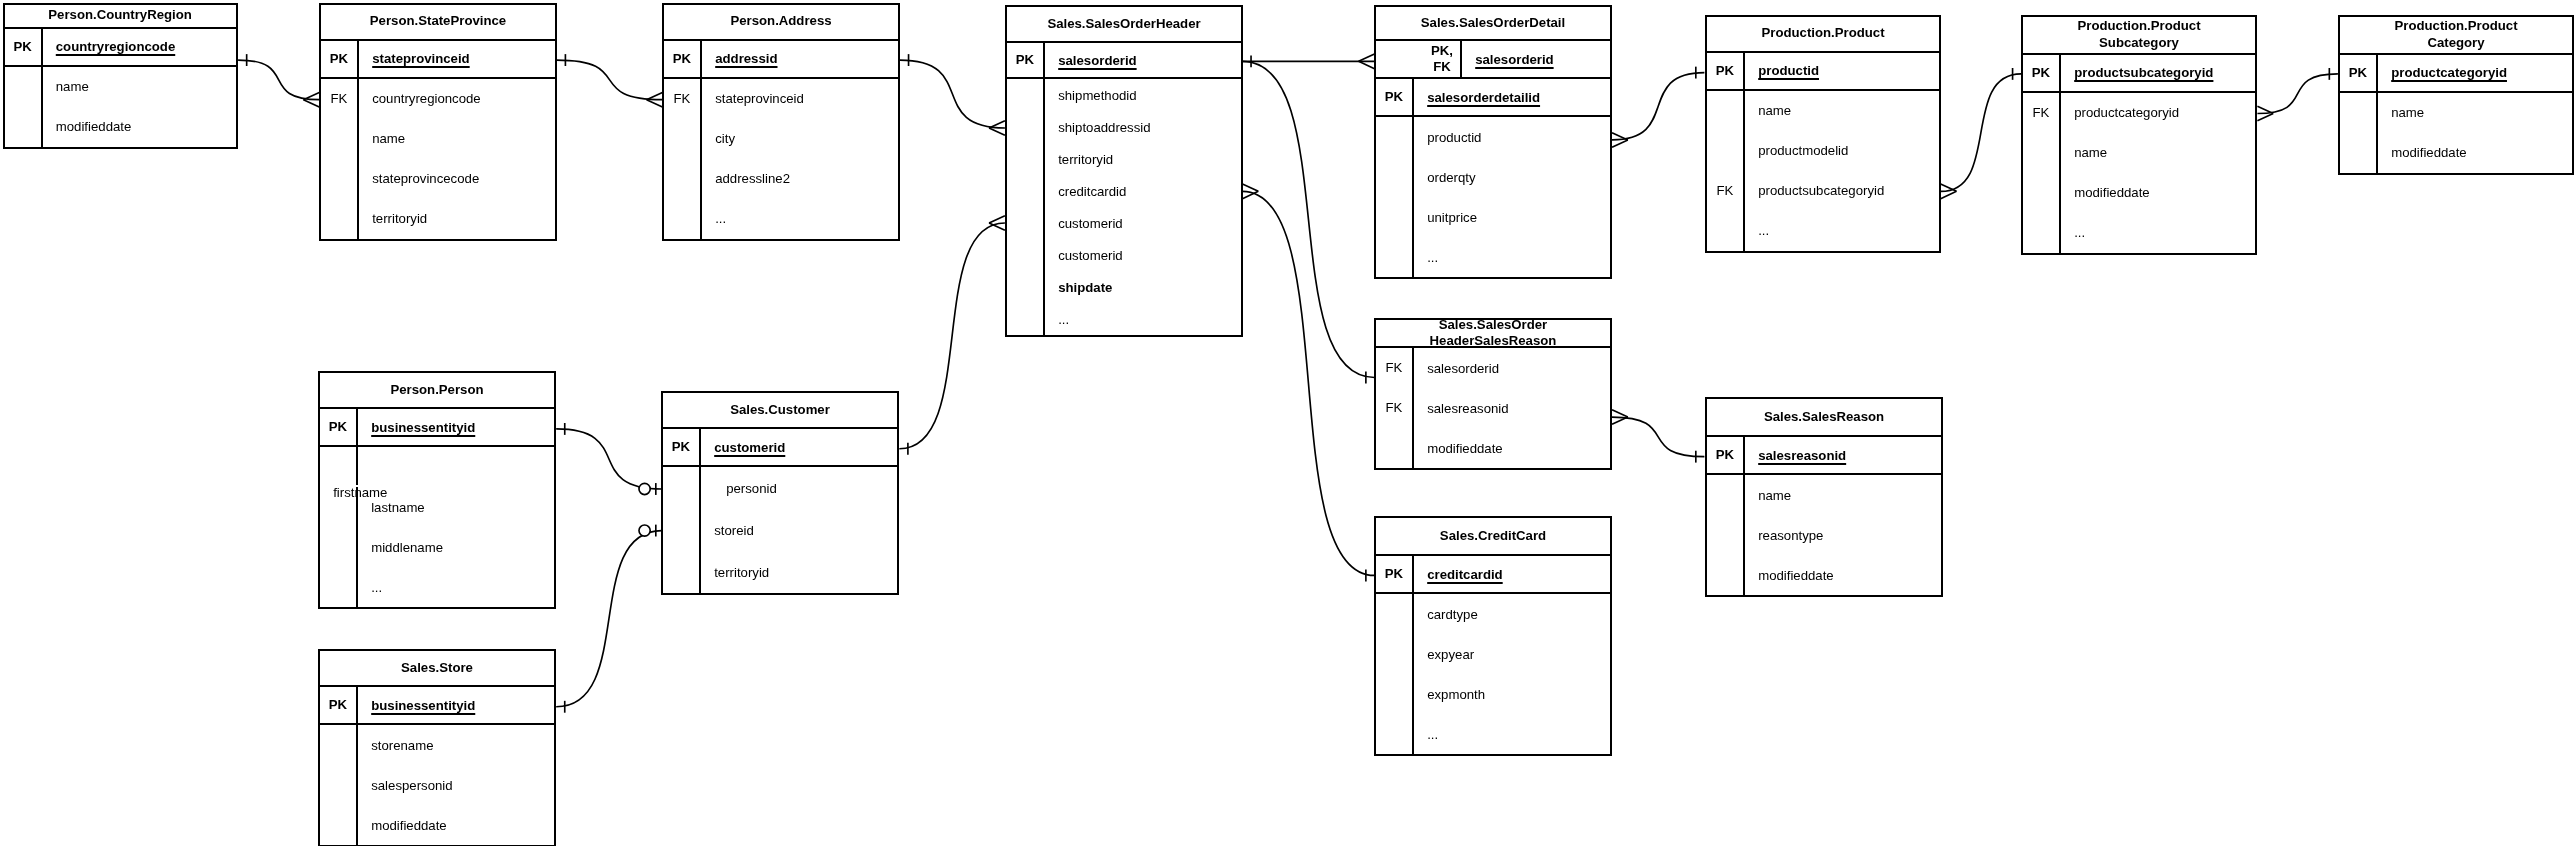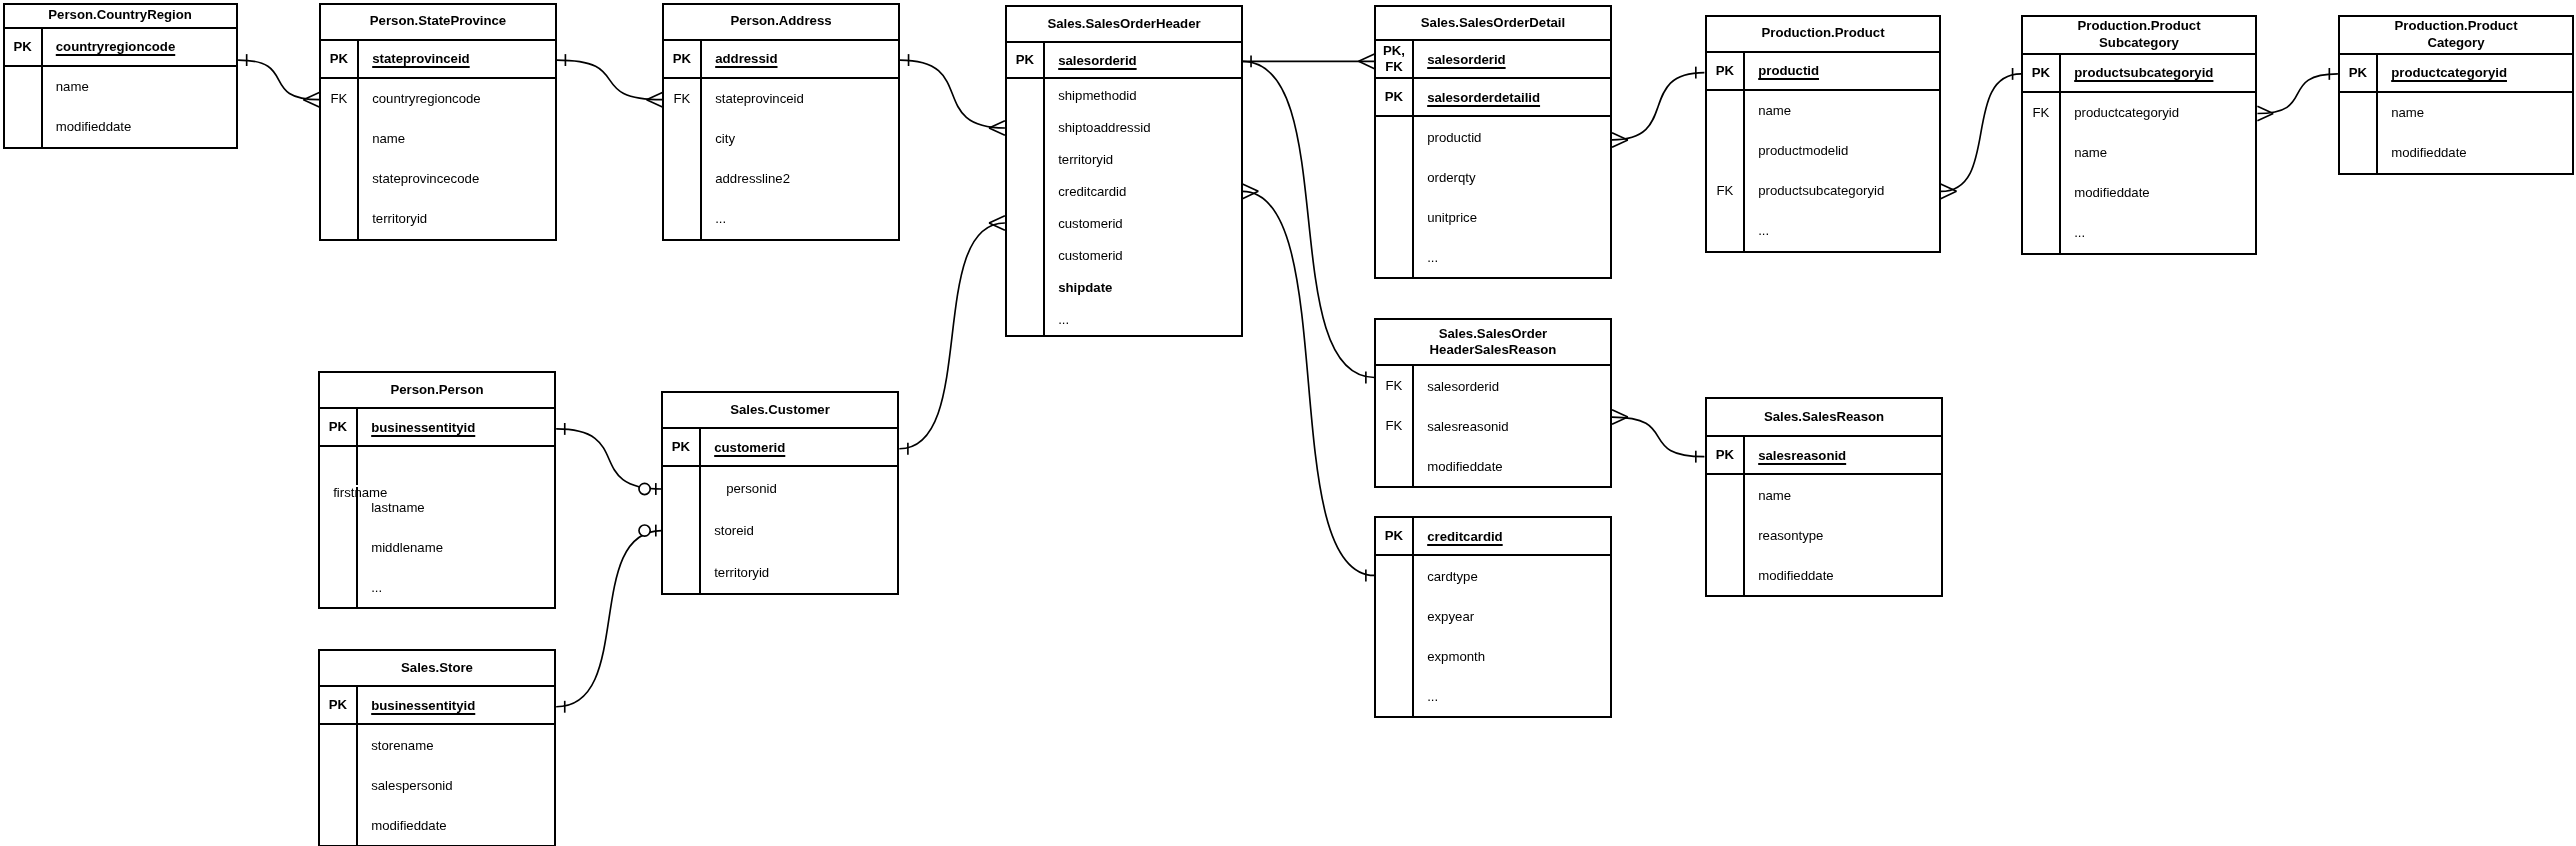--- a/index.html
+++ b/index.html
@@ -234,21 +234,21 @@
       </div>
       <div class="er-row" style="height: 32px;">
         <div class="er-key"></div>
         <div class="er-field">...</div>
       </div>
     </div>
     <div class="er-table" style="left: 1374px; top: 5.3px; width: 238px;">
       <div class="er-title" style="height: 34px;">
         <span>Sales.SalesOrderDetail</span>
       </div>
-      <div class="er-row sep" style="height: 38px;">
+      <div class="er-row sep" style="height: 38px; padding-left: 48px;">
         <div class="er-key bold">PK,
 FK</div>
         <div class="er-field pk">salesorderid</div>
       </div>
       <div class="er-row sep" style="height: 38px;">
         <div class="er-key bold">PK</div>
         <div class="er-field pk">salesorderdetailid</div>
       </div>
       <div class="er-row" style="height: 40px;">
         <div class="er-key"></div>
@@ -330,21 +330,21 @@
       <div class="er-row" style="height: 40px;">
         <div class="er-key"></div>
         <div class="er-field">name</div>
       </div>
       <div class="er-row" style="height: 40px;">
         <div class="er-key"></div>
         <div class="er-field">modifieddate</div>
       </div>
     </div>
     <div class="er-table" style="left: 1374px; top: 318px; width: 238px;">
-      <div class="er-title" style="height: 46px;">
+      <div class="er-title" style="height: 28px;">
         <span>Sales.SalesOrder</span>
         <span>HeaderSalesReason</span>
       </div>
       <div class="er-row" style="height: 40px;">
         <div class="er-key">FK</div>
         <div class="er-field">salesorderid</div>
       </div>
       <div class="er-row" style="height: 40px;">
         <div class="er-key">FK</div>
         <div class="er-field">salesreasonid</div>
@@ -369,20 +369,23 @@
       <div class="er-row" style="height: 40px;">
         <div class="er-key"></div>
         <div class="er-field">reasontype</div>
       </div>
       <div class="er-row" style="height: 40px;">
         <div class="er-key"></div>
         <div class="er-field">modifieddate</div>
       </div>
     </div>
     <div class="er-table" style="left: 1374px; top: 516px; width: 238px;">
+      <div class="er-title" style="height: 38px;">
+        <span>Sales.CreditCard</span>
+      </div>
       <div class="er-row sep" style="height: 38px;">
         <div class="er-key bold">PK</div>
         <div class="er-field pk">creditcardid</div>
       </div>
       <div class="er-row" style="height: 40px;">
         <div class="er-key"></div>
         <div class="er-field">cardtype</div>
       </div>
       <div class="er-row" style="height: 40px;">
         <div class="er-key"></div>

